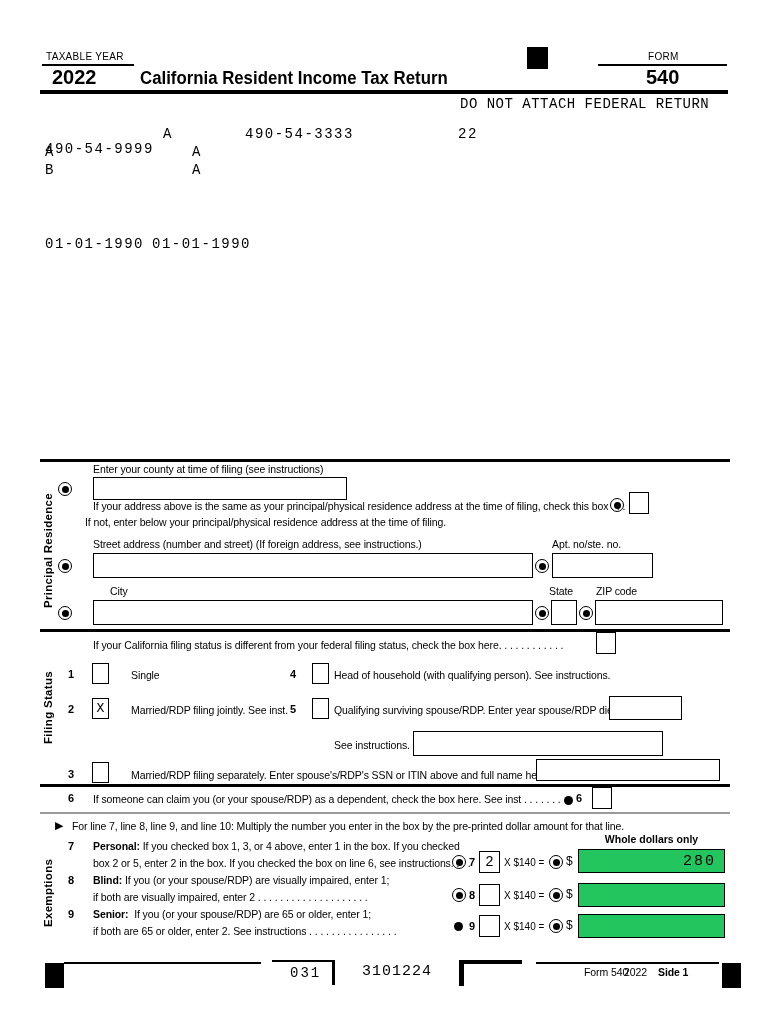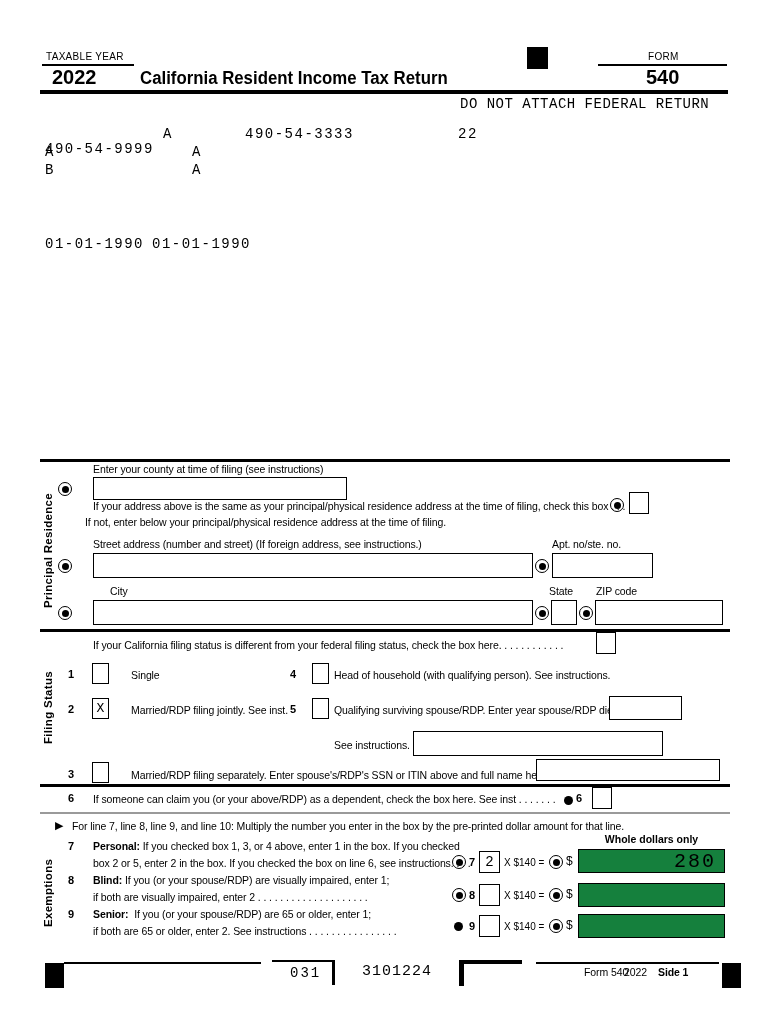--- a/index.html
+++ b/index.html
@@ -18,21 +18,21 @@
   .radio{width:14px;height:14px;border:1.6px solid #000;border-radius:50%;
          display:flex;align-items:center;justify-content:center;box-sizing:border-box;}
   .radio::before{content:"";width:7px;height:7px;background:#000;border-radius:50%;}
   .dot{width:9px;height:9px;background:#000;border-radius:50%;}
   .cb{border:1.7px solid #000;box-sizing:border-box;display:flex;align-items:center;
       justify-content:center;font-family:"Liberation Mono",monospace;font-size:13px;background:#fff;}
   .vlabel{writing-mode:vertical-rl;transform:rotate(180deg);font-weight:bold;font-size:11.5px;
           letter-spacing:0.3px;text-align:center;white-space:nowrap;}
   .amtbox{border:1.6px solid #000;box-sizing:border-box;display:flex;align-items:center;
           justify-content:flex-end;padding-right:8px;font-family:"Liberation Mono",monospace;
-          font-size:20px;letter-spacing:2px;background:#15803d;}
+          font-size:15px;letter-spacing:2px;background:#22c55e;}
   .cntbox{border:1.6px solid #000;box-sizing:border-box;display:flex;align-items:center;
           justify-content:center;font-family:"Liberation Mono",monospace;font-size:14px;background:#fff;}
   .nw{white-space:nowrap;}
 </style>
 </head>
 <body>
 
 <div id="page">
 
   <div class="abs sm" style="left:46px;top:51px;letter-spacing:0.3px;">TAXABLE YEAR</div>
@@ -110,21 +110,21 @@
   <div class="abs lbl" style="left:334px;top:739px;">See instructions.</div>
   <div class="abs box lbl" style="left:413px;top:731px;width:250px;height:25px;"></div>
 
   <div class="abs b" style="left:68px;top:768px;font-size:11px;">3</div>
   <div class="abs cb" style="left:92px;top:762px;width:17px;height:21px;"></div>
   <div class="abs lbl" style="left:131px;top:769px;">Married/RDP filing separately. Enter spouse's/RDP's SSN or ITIN above and full name here.</div>
   <div class="abs box lbl" style="left:536px;top:759px;width:184px;height:22px;"></div>
 
   <div class="abs hline" style="left:40px;top:784px;width:690px;height:3px;"></div>
   <div class="abs b" style="left:68px;top:792px;font-size:11px;">6</div>
-  <div class="abs lbl" style="left:93px;top:793px;">If someone can claim you (or your above/RDP) as a dependent, check the box here. See inst .  .  .  .  .  .  .</div>
+  <div class="abs lbl" style="left:93px;top:793px;">If someone can claim you (or your spouse/RDP) as a dependent, check the box here. See inst .  .  .  .  .  .  .</div>
   <div class="abs dot" style="left:564px;top:796px;"></div>
   <div class="abs b" style="left:576px;top:792px;font-size:11px;">6</div>
   <div class="abs cb" style="left:592px;top:787px;width:20px;height:22px;"></div>
   <div class="abs gline" style="left:40px;top:812px;width:690px;height:1.5px;"></div>
 
   <div class="abs vlabel" style="left:42px;top:836px;height:114px;">Exemptions</div>
   <div class="abs" style="left:55px;top:819px;font-size:11px;">▶</div>
   <div class="abs lbl" style="left:72px;top:820px;">For line 7, line 8, line 9, and line 10: Multiply the number you enter in the box by the pre-printed dollar amount for that line.</div>
   <div class="abs b nw" style="left:578px;top:833px;width:147px;font-size:10.5px;text-align:center;">Whole dollars only</div>
 

